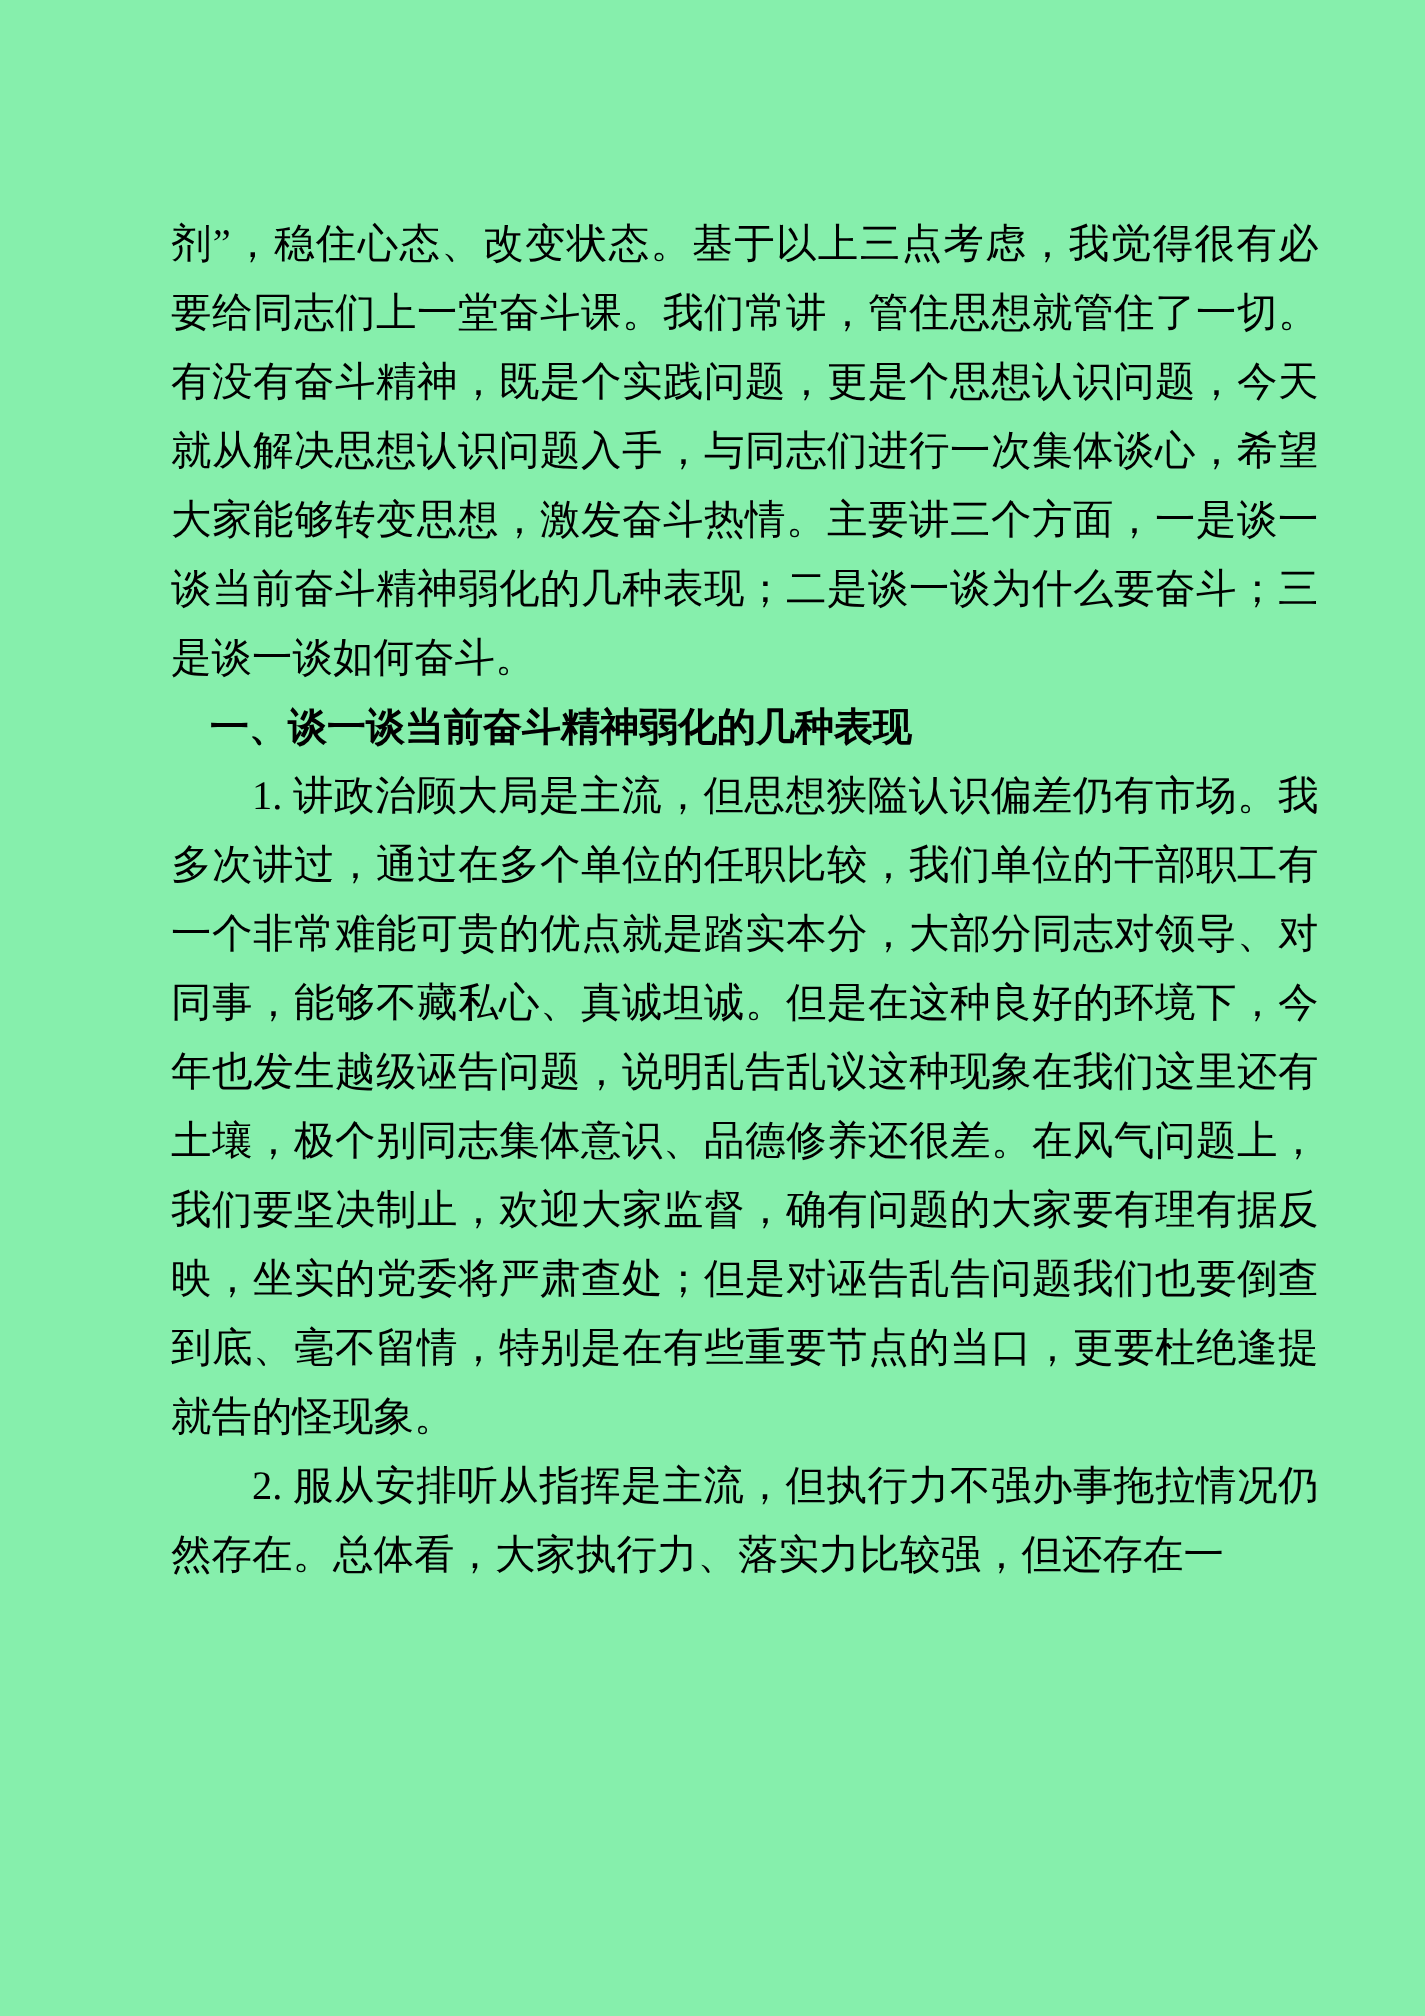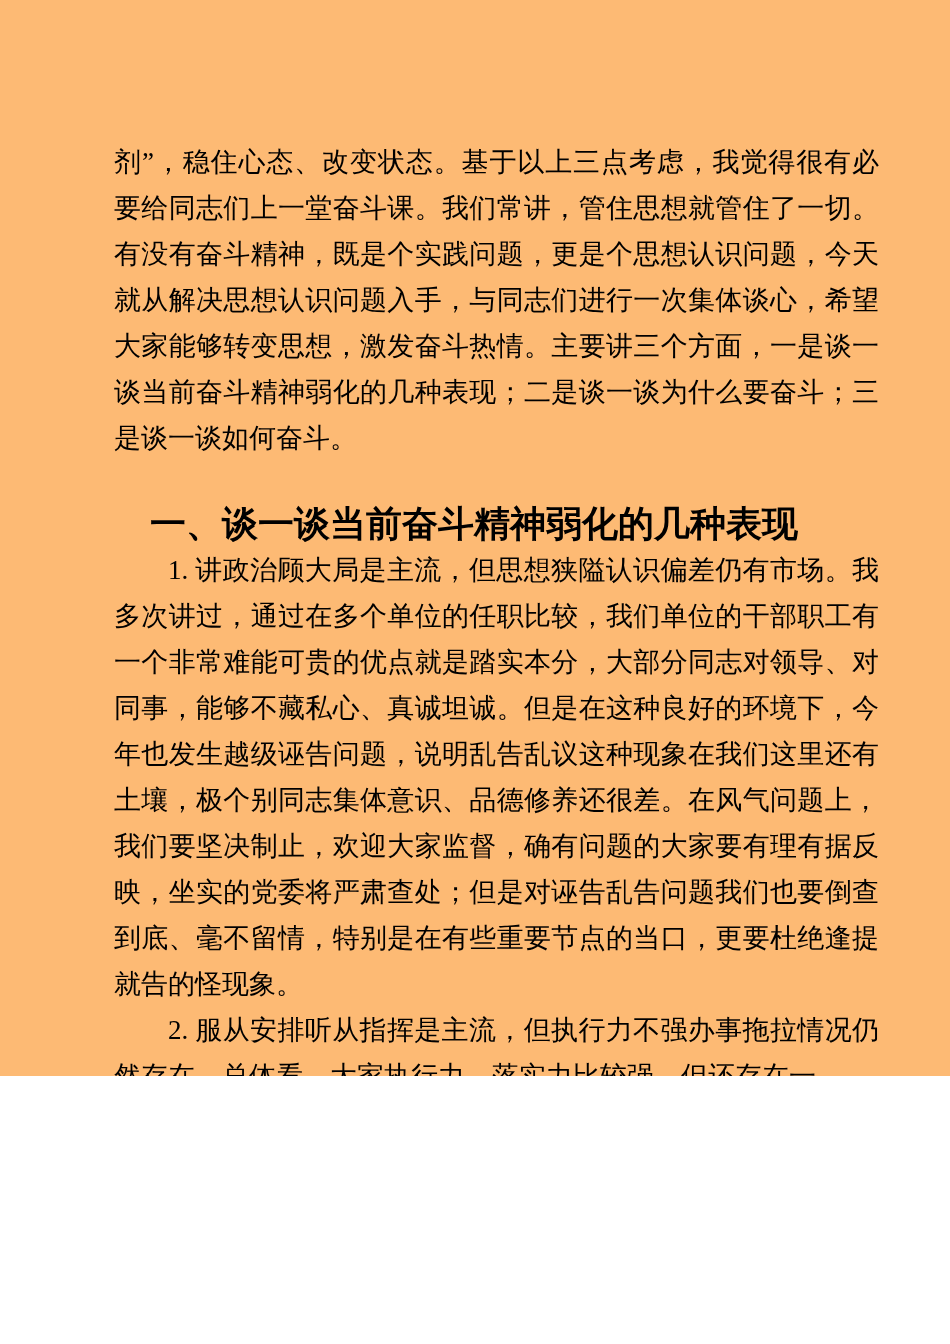--- a/index.html
+++ b/index.html
@@ -4,23 +4,23 @@
 <title>Document</title>
 <style>
   html, body {
     margin: 0;
     padding: 0;
     background: #ffffff;
   }
   .page {
     position: relative;
     width: 950px;
-    height: 1076px;
+    height: 1344px;
     margin: 0 auto;
-    background: #fdba74;
+    background: #86efac;
     color: #000000;
     box-sizing: border-box;
     padding: 139px 71px 0 114px;
     overflow: hidden;
     font-family: "Liberation Serif", "DejaVu Serif", serif;
     font-size: 27px;
     line-height: 46px;
   }
   .para {
     margin: 0;
@@ -31,23 +31,22 @@
     word-break: break-all;
     overflow-wrap: break-word;
   }
   .para.continued {
     text-indent: 0;
   }
   .para.heading {
     font-family: "Liberation Sans", "DejaVu Sans", sans-serif;
     font-weight: bold;
     text-indent: 1em;
-    font-size: 36px;
+    font-size: 26px;
     line-height: 46px;
-    margin-top: 40px;
   }
 </style>
 </head>
 <body>
 
 <div class="page">
   <p class="para continued">剂”，稳住心态、改变状态。基于以上三点考虑，我觉得很有必要给同志们上一堂奋斗课。我们常讲，管住思想就管住了一切。有没有奋斗精神，既是个实践问题，更是个思想认识问题，今天就从解决思想认识问题入手，与同志们进行一次集体谈心，希望大家能够转变思想，激发奋斗热情。主要讲三个方面，一是谈一谈当前奋斗精神弱化的几种表现；二是谈一谈为什么要奋斗；三是谈一谈如何奋斗。</p>
 
   <h2 class="para heading">一、谈一谈当前奋斗精神弱化的几种表现</h2>
 

